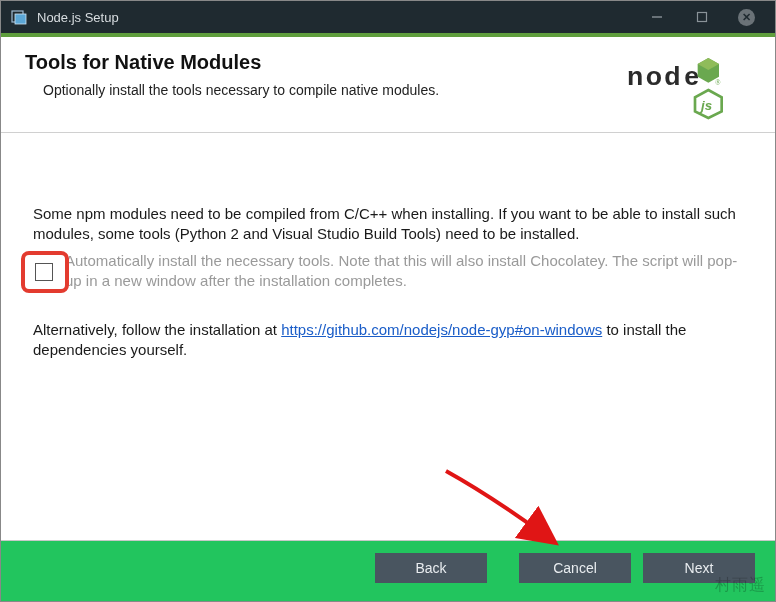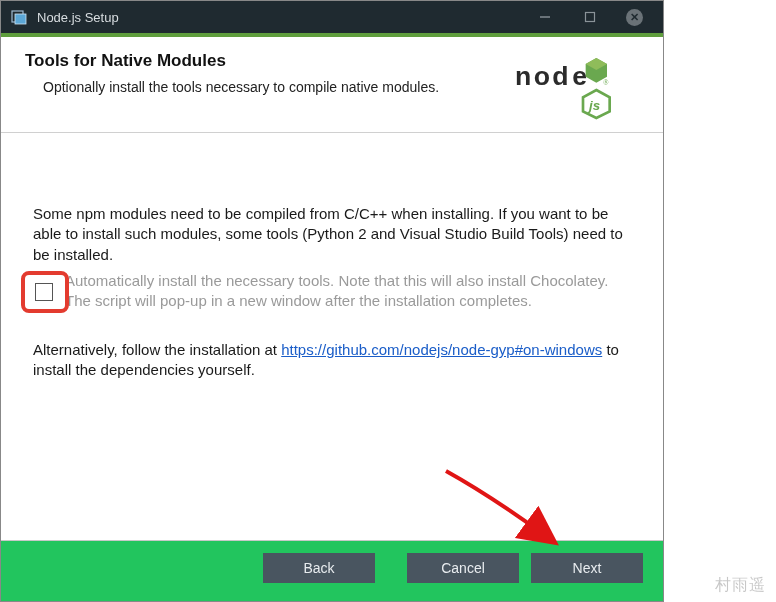--- a/index.html
+++ b/index.html
@@ -4,21 +4,21 @@
   <style>
     * { box-sizing: border-box; margin: 0; padding: 0; }
     body {
       font-family: "Segoe UI", Tahoma, sans-serif;
       background: #fff;
       width: 776px;
       height: 602px;
       overflow: hidden;
     }
     .window {
-      width: 664px;
+      width: 776px;
       height: 602px;
       background: #fff;
       display: flex;
       flex-direction: column;
       border: 1px solid #888;
     }
     .titlebar {
       height: 32px;
       background: #1f2a30;
       color: #d8dde0;
@@ -49,21 +49,21 @@
     }
     .green-strip { height: 4px; background: #5f9e3d; }
     .header {
       background: #fff;
       padding: 14px 24px 12px 24px;
       position: relative;
       border-bottom: 1px solid #d0d0d0;
       min-height: 96px;
     }
     .header h1 {
-      font-size: 17px;
+      font-size: 20px;
       font-weight: 700;
       color: #111;
       margin-bottom: 8px;
     }
     .header .subtitle {
       font-size: 14px;
       color: #222;
       padding-left: 18px;
     }
     .logo {

